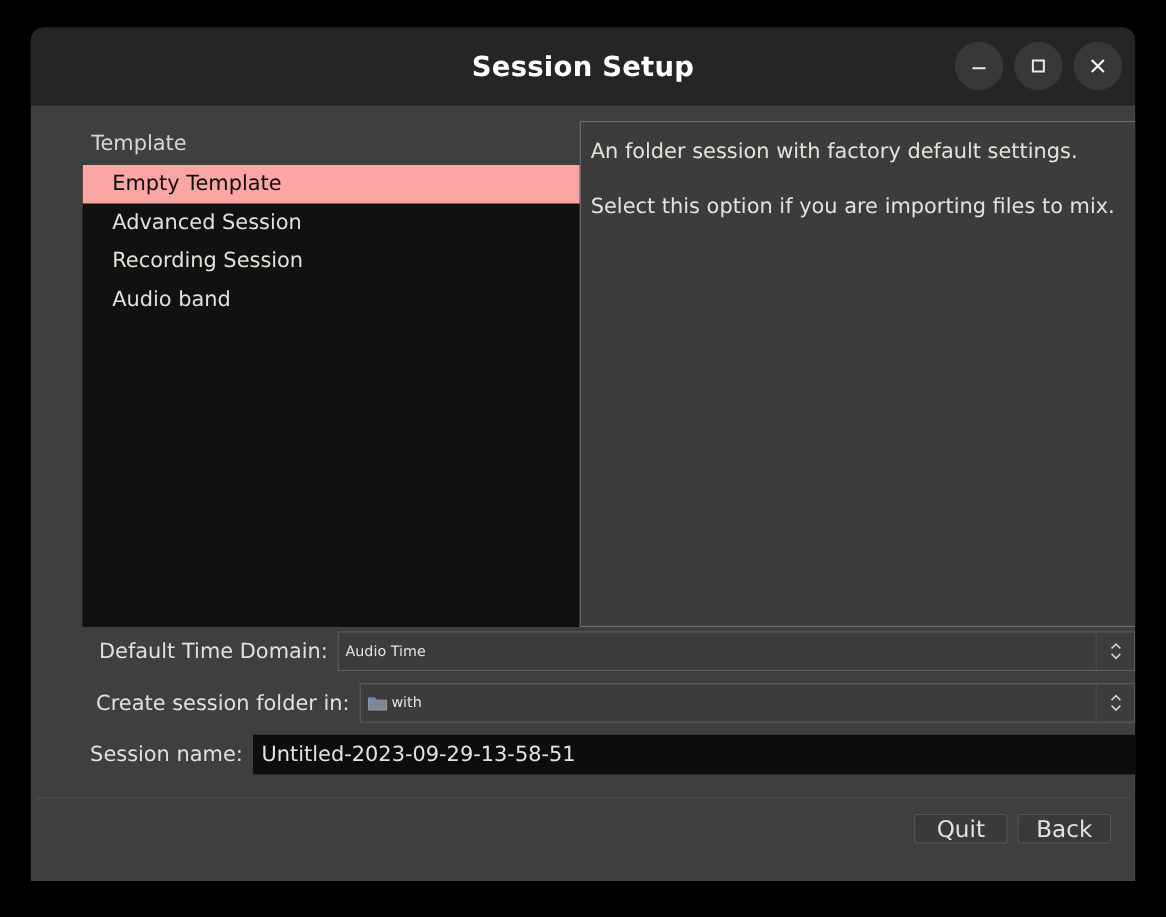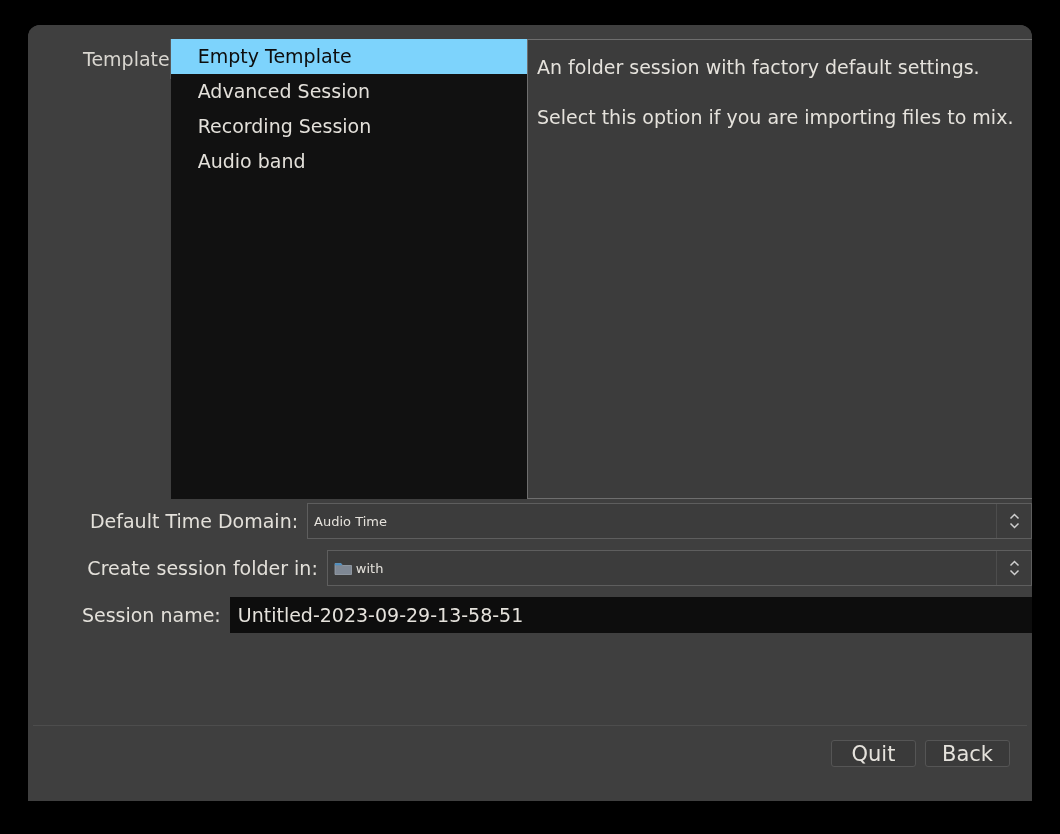--- a/index.html
+++ b/index.html
@@ -83,21 +83,21 @@
   }
 
   
   #list-pane {
     position: absolute;
     left: 47px;
     top: 14px;
     width: 490px;
     height: 460px;
     display: flex;
-    flex-direction: row;
+    flex-direction: column;
   }
   #list-header {
     height: 40px;
     background: #3f3f3f;
     display: flex;
     align-items: center;
     color: #d9d6d0;
     font-size: 19px;
     padding-left: 8px;
     box-sizing: border-box;
@@ -112,21 +112,21 @@
     height: 35px;
     line-height: 35px;
     padding-left: 27px;
     font-size: 19px;
     color: #e3e0da;
     box-sizing: border-box;
     cursor: pointer;
     white-space: nowrap;
   }
   .list-item.selected {
-    background: #7dd3fc;
+    background: #fca5a5;
     color: #0d0d0d;
   }
 
   
   #desc-pane {
     position: absolute;
     left: 499px;
     top: 14px;
     width: 514px;
     height: 460px;
@@ -248,20 +248,47 @@
     box-sizing: border-box;
     cursor: pointer;
     font-family: "DejaVu Sans", "Liberation Sans", sans-serif;
   }
 </style>
 </head>
 <body>
 
 <div id="window">
 
+  <div id="titlebar">
+    <div id="title-text">Session Setup</div>
+    <div class="win-btns">
+      <div class="win-btn">
+        <span>
+          <svg width="18" height="18" viewBox="0 0 18 18">
+              <line x1="3" y1="11" x2="15" y2="11" stroke="#e8e8e8" stroke-width="1.8"></line>
+            </svg>
+        </span>
+      </div>
+      <div class="win-btn">
+        <span>
+          <svg width="18" height="18" viewBox="0 0 18 18">
+              <rect x="4" y="4" width="10" height="10" fill="none" stroke="#e8e8e8" stroke-width="1.8"></rect>
+            </svg>
+        </span>
+      </div>
+      <div class="win-btn">
+        <span>
+          <svg width="20" height="20" viewBox="0 0 20 20">
+              <line x1="4.5" y1="4.5" x2="15.5" y2="15.5" stroke="#ffffff" stroke-width="1.9"></line>
+              <line x1="15.5" y1="4.5" x2="4.5" y2="15.5" stroke="#ffffff" stroke-width="1.9"></line>
+            </svg>
+        </span>
+      </div>
+    </div>
+  </div>
 
   <div id="body">
 
     <div id="split">
 
       <div id="list-pane">
         <div id="list-header">Template</div>
         <div id="list-box">
           <div class="list-item selected">Empty Template</div>
           <div class="list-item">Advanced Session</div>

